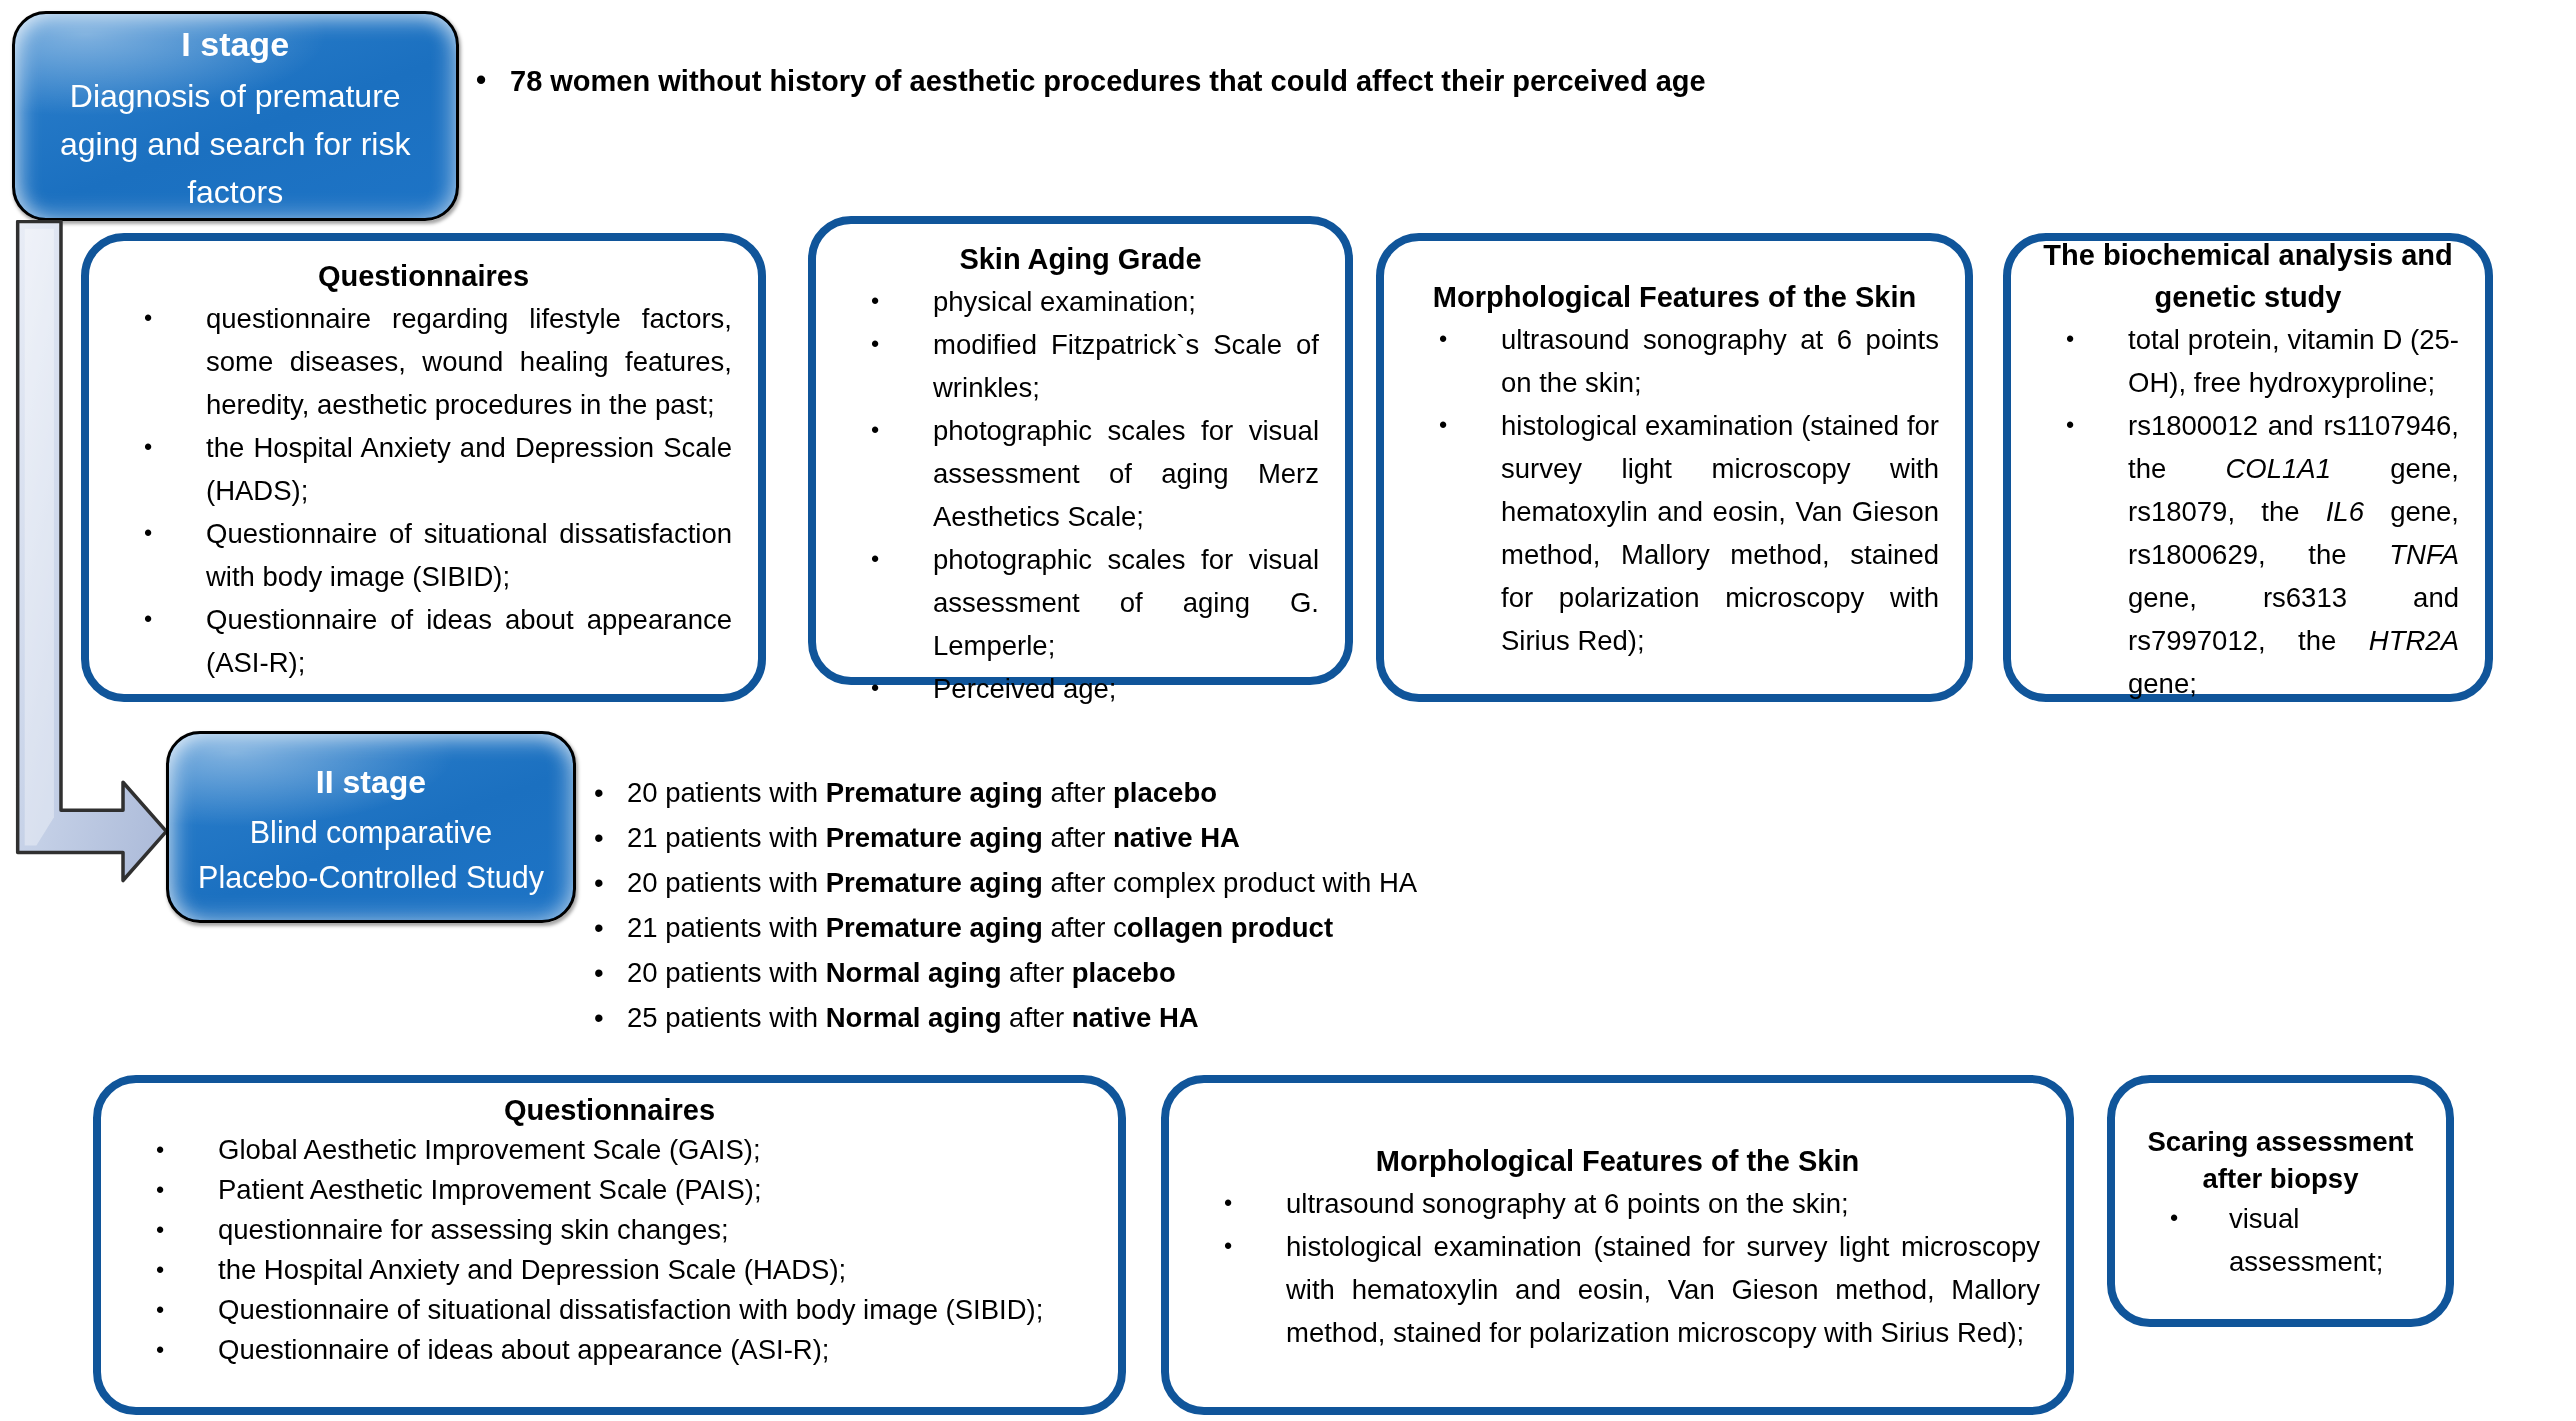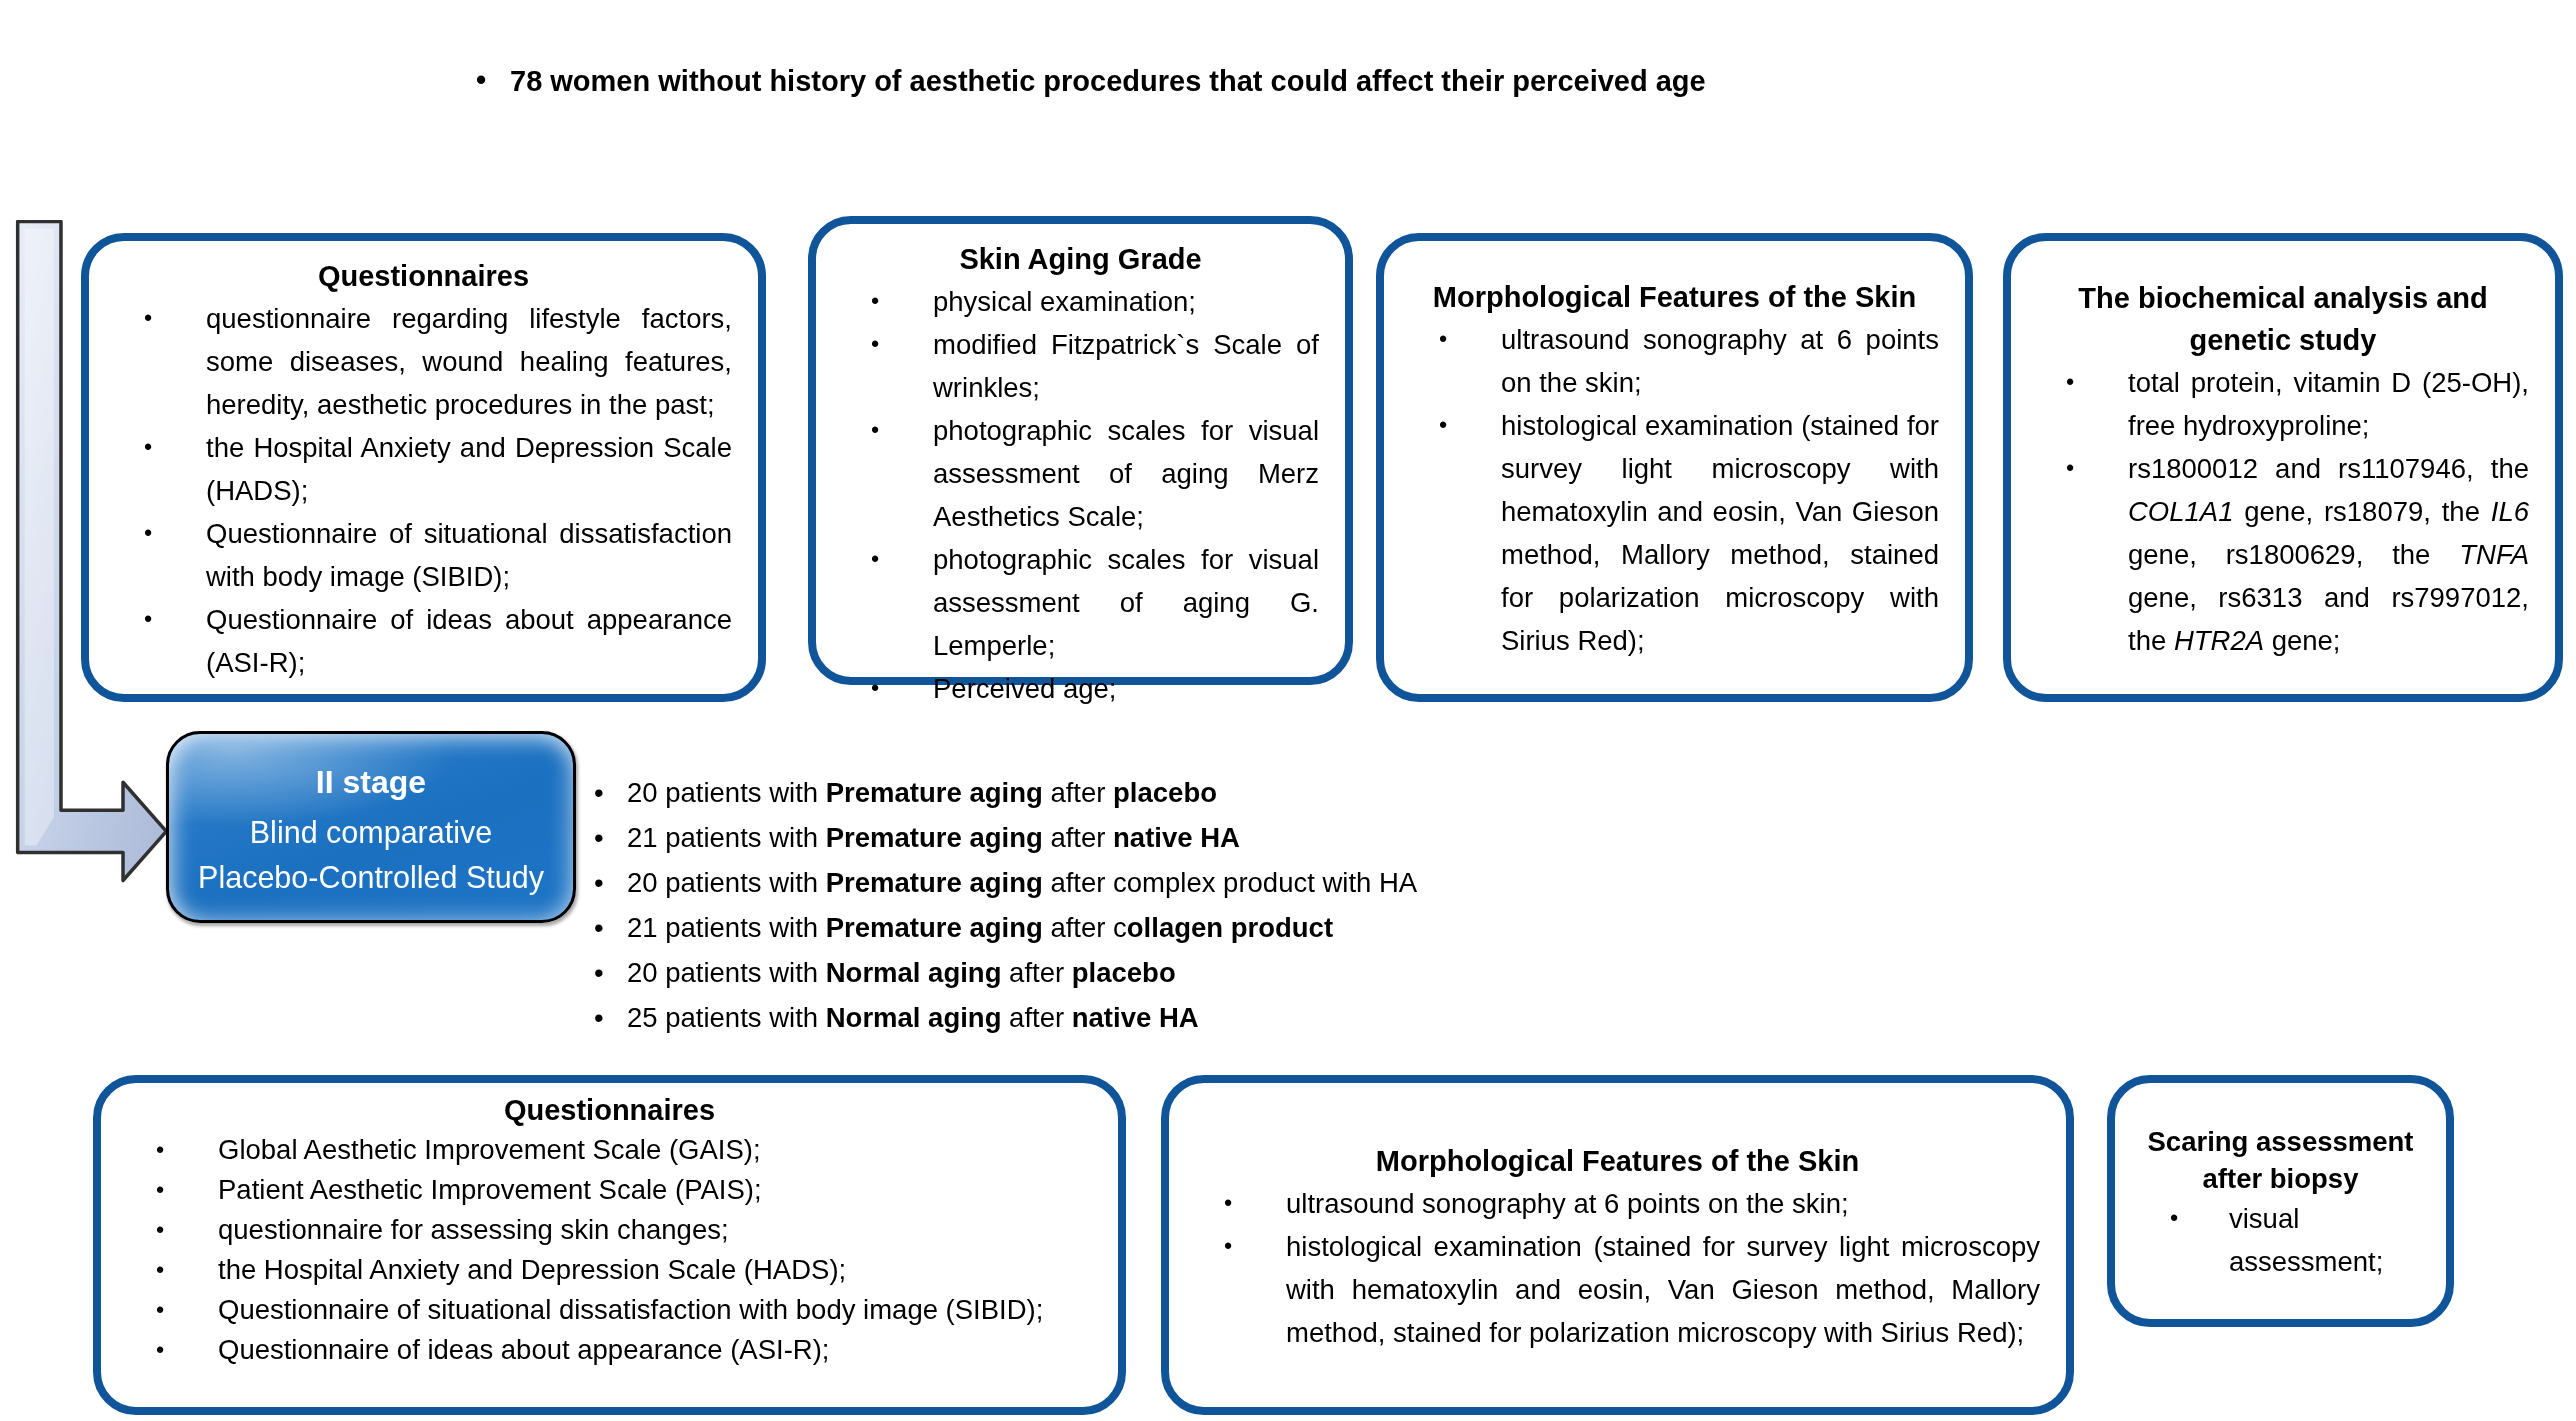--- a/index.html
+++ b/index.html
@@ -76,21 +76,21 @@
     content: "\2022";
     position: absolute; left: 29px; top: 0;
     font-size: 23.4px;
   }
   .vcenter { justify-content: center; }
 
   
   #b1 { left: 81px;  top: 233px; width: 685px; height: 469px; }
   #b2 { left: 808px; top: 216px; width: 545px;  height: 469px; }
   #b3 { left: 1376px; top: 233px; width: 597px; height: 469px; }
-  #b4 { left: 2003px; top: 233px; width: 560px;  height: 469px; }
+  #b4 { left: 2003px; top: 233px; width: 490px;  height: 469px; }
 
   
   #c1 { left: 93px;  top: 1075px; width: 1033px; height: 340px; padding-top: 8.2px; }
   #c1 .obox-title { line-height: 39px; }
   #c1 li { line-height: 40px; }
   #c2 { left: 1161px; top: 1075px; width: 913px; height: 340px; }
   #c3 { left: 2107px; top: 1075px; width: 347px;  height: 252px; }
   #c3 .obox-title { font-size: 27.5px; line-height: 37px; }
   #c3 li { padding-left: 88px; }
 
@@ -105,20 +105,24 @@
   .s2line::before { content: "\2022"; position: absolute; left: 0; top: 0; }
 
   
   #arrow { position: absolute; left: 13px; top: 220px; width: 158px; height: 668px; }
 </style>
 </head>
 <body>
 
 <div id="canvas">
 
+  <div class="stagebox" id="stage1">
+    <div class="stage-title">I stage</div>
+    <div class="stage-sub">Diagnosis of premature aging and search for risk factors</div>
+  </div>
 
   <div id="bullet78">78 women without history of aesthetic procedures that could affect their perceived age</div>
 
   <svg id="arrow" viewBox="0 0 270 1140" aria-hidden="true">
     <defs>
       <linearGradient id="agrad" x1="0" y1="0" x2="1" y2="1">
         <stop offset="0" stop-color="#e9edf6"></stop>
         <stop offset="0.45" stop-color="#c9d4e9"></stop>
         <stop offset="1" stop-color="#aab9d8"></stop>
       </linearGradient>

